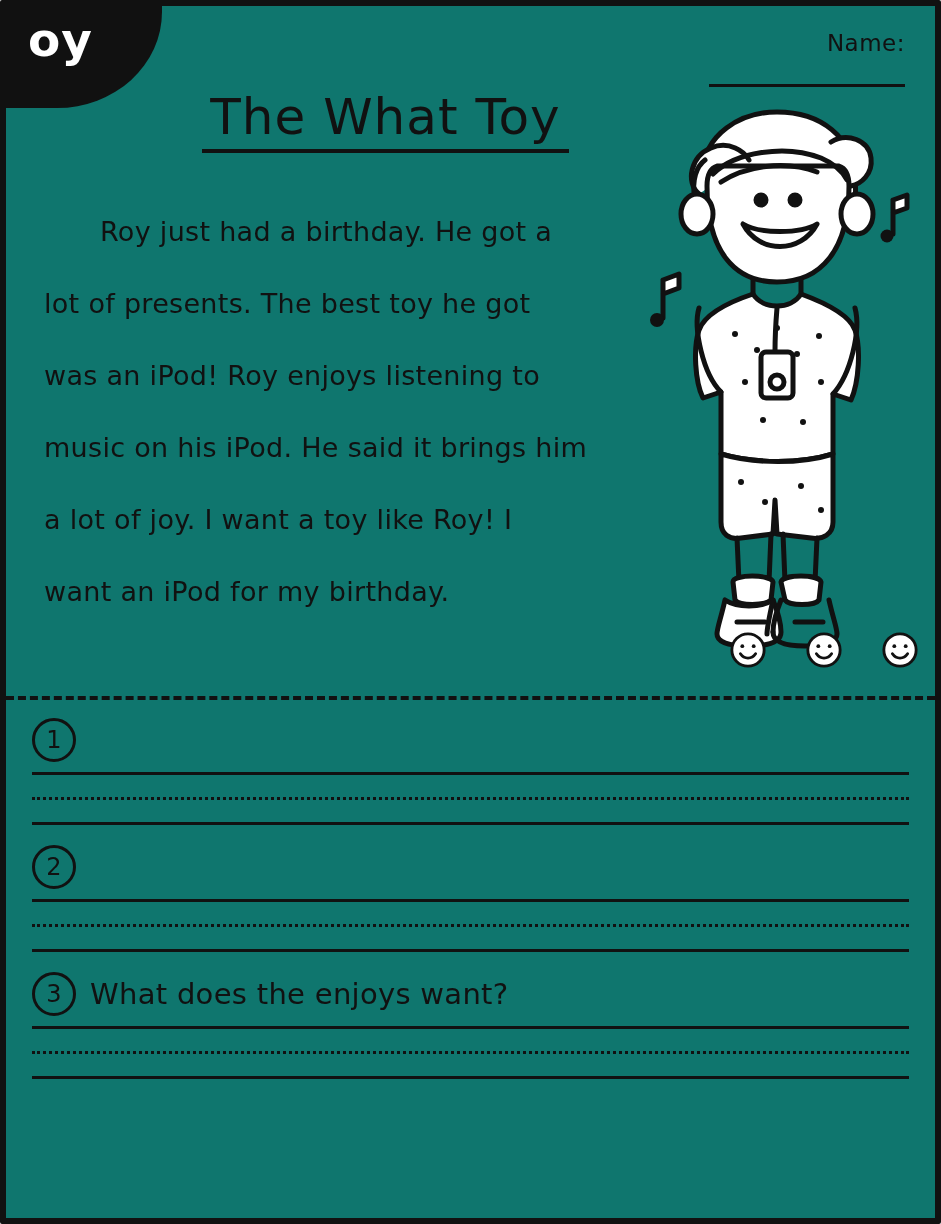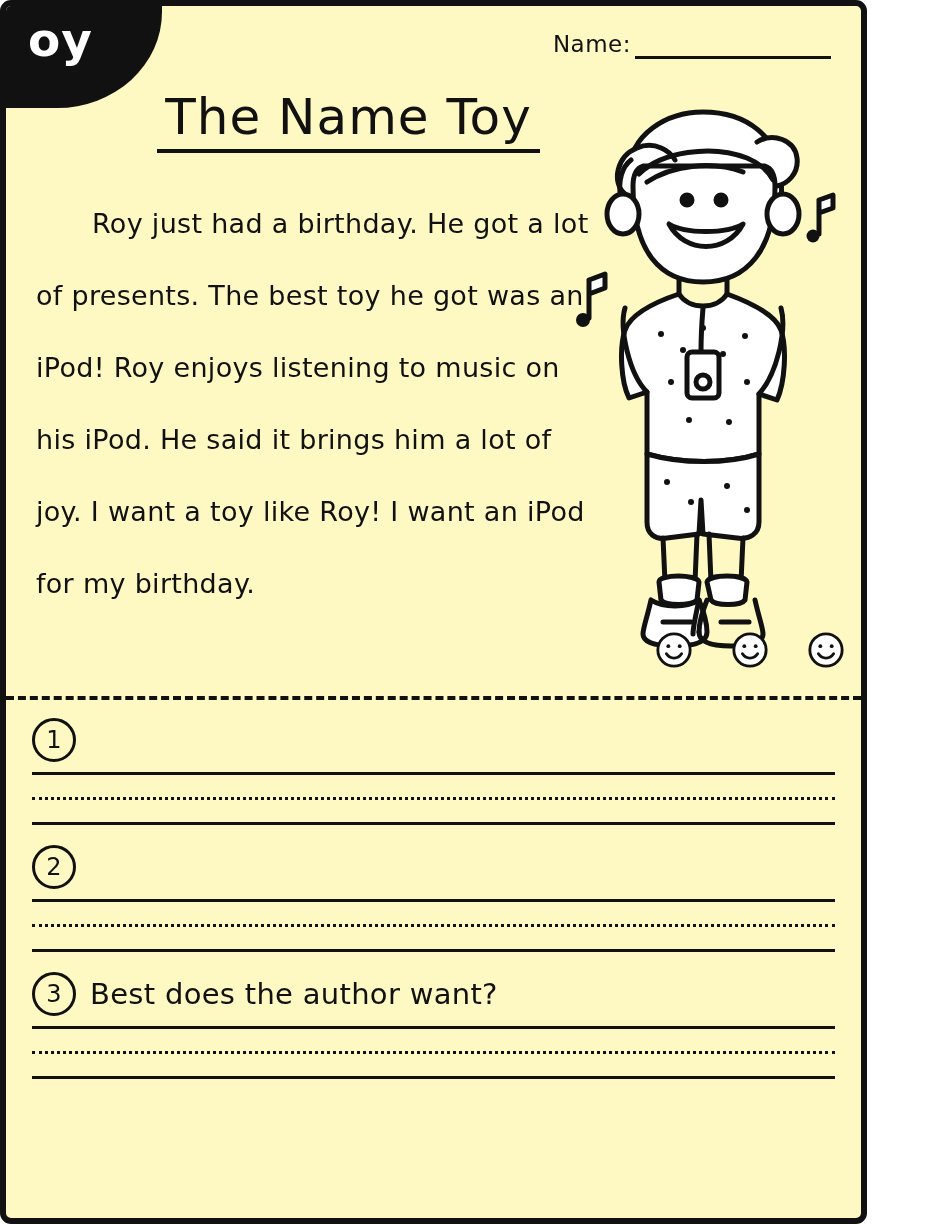--- a/index.html
+++ b/index.html
@@ -8,26 +8,26 @@
     background: #ffffff;
   }
   body {
     width: 941px;
     height: 1224px;
     font-family: "Liberation Sans", sans-serif;
     overflow: hidden;
   }
   .page {
     position: relative;
-    width: 867px;
+    width: 941px;
     height: 1224px;
-    background: #fef9c3;
+    background: #0f766e;
     box-sizing: border-box;
     border: 6px solid #111111;
-    border-radius: 11px;
+    border-radius: 2px;
     overflow: hidden;
   }
 
   
   .corner-badge {
     position: absolute;
     left: -6px;
     top: -6px;
     width: 162px;
     height: 108px;
@@ -48,20 +48,21 @@
   }
 
   
   .name-row {
     position: absolute;
     right: 30px;
     top: 24px;
     display: flex;
     align-items: flex-end;
     z-index: 4;
+    flex-direction: column;
   }
   .name-label {
     font-family: "DejaVu Sans", sans-serif;
     font-size: 23px;
     color: #111111;
     letter-spacing: 0.5px;
     padding-bottom: 2px;
   }
   .name-blank {
     width: 196px;
@@ -94,21 +95,21 @@
 
   
   .passage {
     position: absolute;
     left: 30px;
     top: 182px;
     width: 560px;
     z-index: 3;
   }
   .passage p {
-    margin: 0;
+    margin: 8px;
     font-family: "DejaVu Sans", sans-serif;
     font-size: 27px;
     line-height: 72px;
     color: #111111;
     text-indent: 56px;
     letter-spacing: 0.3px;
   }
 
   
   .clipart {
@@ -201,21 +202,21 @@
   <div class="corner-badge">
     <div class="badge-text">oy</div>
   </div>
 
   <div class="name-row">
     <span class="name-label">Name:</span>
     <span class="name-blank"></span>
   </div>
 
   <div class="title-wrap">
-    <span class="title">The Name Toy</span>
+    <span class="title">The What Toy</span>
   </div>
 
   <div class="clipart">
     <svg width="300" height="570" viewBox="0 0 300 570" fill="none" stroke="#111111" stroke-width="5" stroke-linejoin="round" stroke-linecap="round">
 
       <path d="M78 92 C78 52 116 30 152 30 C196 30 228 55 230 96 C232 120 228 130 226 140" fill="#fff"></path>
       <path d="M74 112 C60 100 66 74 86 66 C104 58 120 70 124 78" fill="#fff"></path>
       <path d="M206 60 C222 50 244 58 246 76 C248 92 236 102 226 104" fill="#fff"></path>
 
       <path d="M82 104 C82 170 110 200 152 200 C196 200 224 168 224 104 C224 92 220 86 214 84 L92 84 C86 86 82 92 82 104 Z" fill="#fff"></path>
@@ -326,21 +327,21 @@
       </div>
       <div class="rule-solid"></div>
       <div class="rule-dotted"></div>
       <div class="rule-gap"></div>
       <div class="rule-solid"></div>
     </div>
 
     <div class="q-block">
       <div class="q-head">
         <span class="q-num">3</span>
-        <span class="q-text">Best does the author want?</span>
+        <span class="q-text">What does the enjoys want?</span>
       </div>
       <div class="rule-solid"></div>
       <div class="rule-dotted"></div>
       <div class="rule-gap"></div>
       <div class="rule-solid"></div>
     </div>
 
   </div>
 </div>
 

